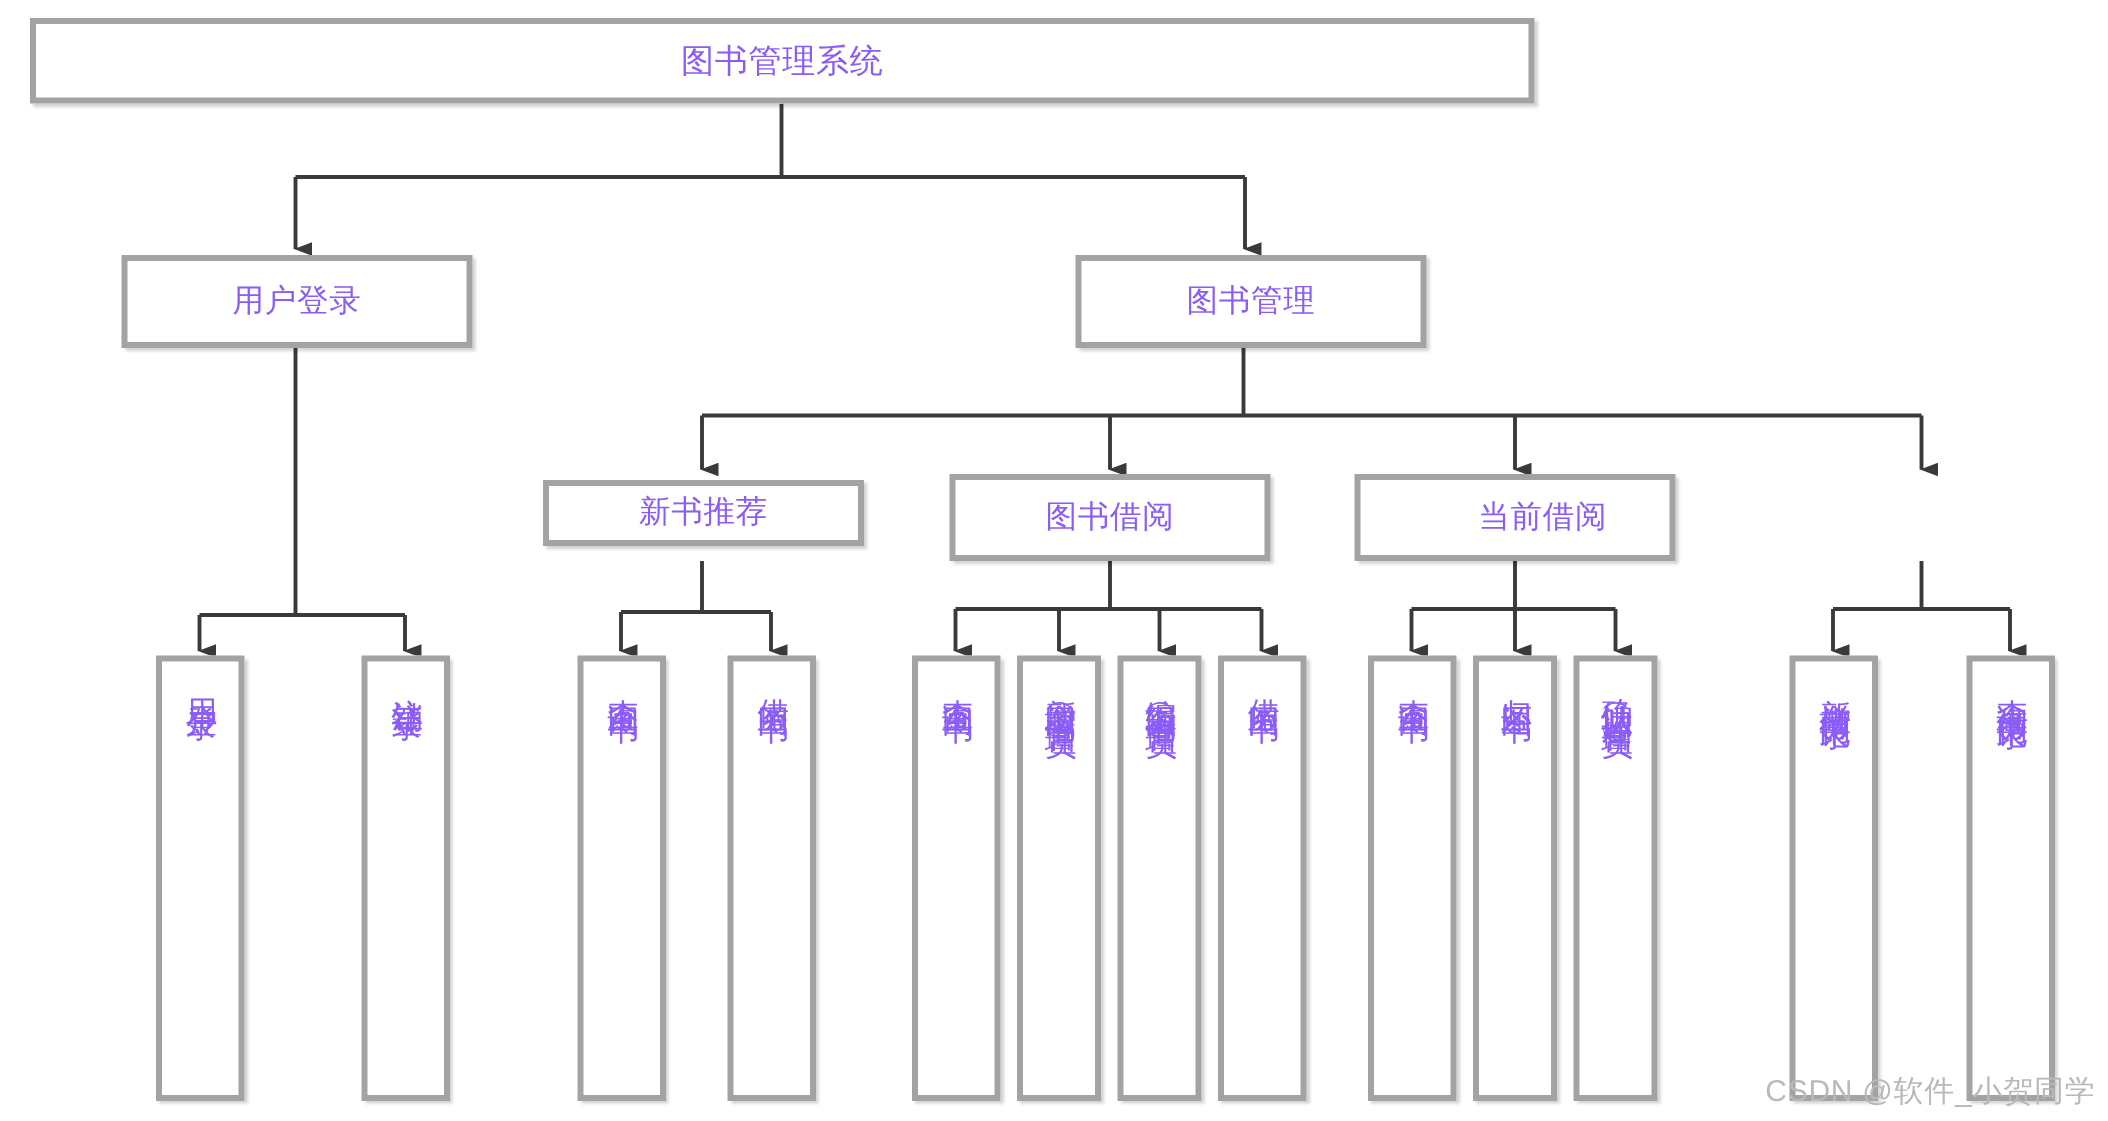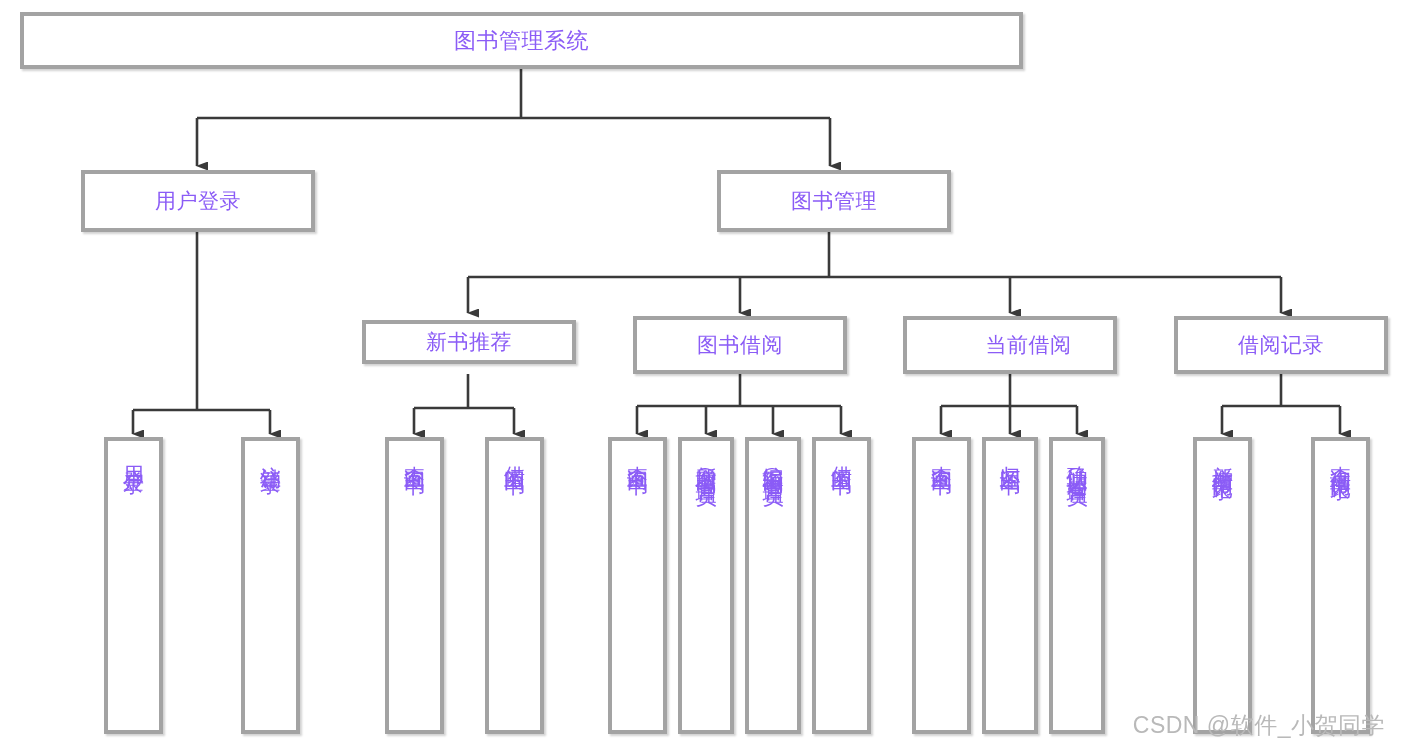--- a/index.html
+++ b/index.html
@@ -59,23 +59,23 @@
   .node.v .label {
     writing-mode: vertical-rl;
     text-orientation: upright;
     font-size: 21px;
     line-height: 1.05;
     letter-spacing: 3px;
     white-space: nowrap;
   }
   .watermark {
     position: absolute;
-    right: 20px;
+    right: 8px;
     bottom: 6px;
-    font-size: 23px;
+    font-size: 20px;
     color: #b9b9b9;
     letter-spacing: 0.5px;
     user-select: none;
     white-space: nowrap;
   }
 </style>
 </head>
 <body>
 
 <div id="canvas">
@@ -143,23 +143,20 @@
 
   <div class="node h" style="left:362px; top:320px; width:214px; height:44px;">
     <span class="label">新书推荐</span>
   </div>
   <div class="node h" style="left:633px; top:316px; width:214px; height:58px;">
     <span class="label">图书借阅</span>
   </div>
   <div class="node h" style="left:903px; top:316px; width:214px; height:58px;padding-left:37px;">
     <span class="label">当前借阅</span>
   </div>
-  <div class="node h" style="left:1174px; top:316px; width:214px; height:58px;">
-    <span class="label">借阅记录</span>
-  </div>
 
   <div class="node v" style="left:104px; top:437px; width:59px; height:297px;">
     <span class="label">用户登录</span>
   </div>
   <div class="node v" style="left:241px; top:437px; width:59px; height:297px;">
     <span class="label">注销登录</span>
   </div>
 
   <div class="node v" style="left:385px; top:437px; width:59px; height:297px;">
     <span class="label">查询图书</span>

